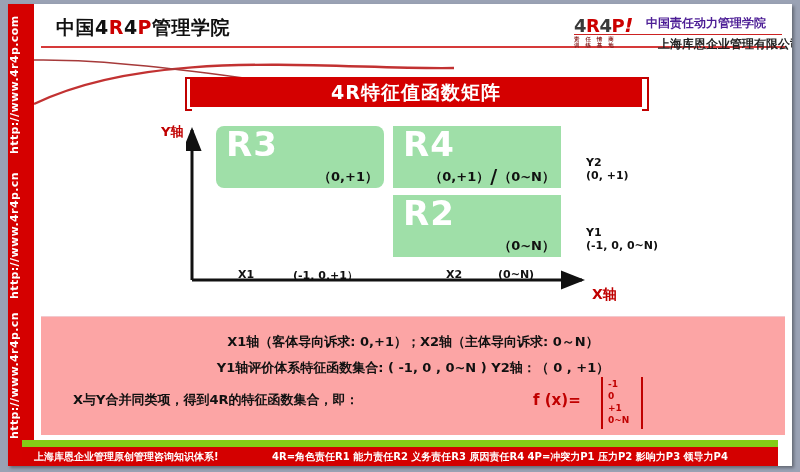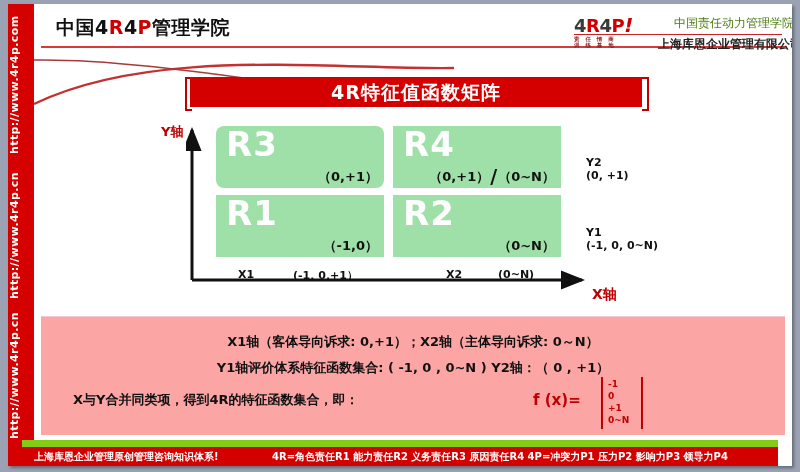--- a/index.html
+++ b/index.html
@@ -53,22 +53,22 @@
   }
   .logo-mark{
     position:absolute;left:0;top:0;
     font-size:18px;font-weight:bold;color:#3a3a3a;
     font-family:"DejaVu Sans","Liberation Sans",sans-serif;
     letter-spacing:-.5px;white-space:nowrap;
   }
   .logo-mark .r{color:#cc0000;}
   .logo-mark .bang{color:#cc0000;font-style:italic;font-size:20px;}
   .logo-co{
-    position:absolute;left:100px;top:2px;
-    font-size:12px;font-weight:normal;color:#4d7c0f;white-space:nowrap;
+    position:absolute;left:72px;top:2px;
+    font-size:12px;font-weight:bold;color:#4c1d95;white-space:nowrap;
   }
   .logo-rule{
     position:absolute;left:0;top:21px;width:208px;height:1px;background:#cc2222;
   }
   .logo-sub{
     position:absolute;left:0;top:23px;width:76px;
     font-size:5.5px;color:#8a2222;font-weight:bold;
     line-height:6px;letter-spacing:2px;
   }
   .logo-sub2{
@@ -235,24 +235,20 @@
   </svg>
 
   <div class="quad q-r3">
     <div class="q-name">R3</div>
     <div class="q-val">（0,+1）</div>
   </div>
   <div class="quad q-r4">
     <div class="q-name">R4</div>
     <div class="q-val"><span>（0,+1）</span><span class="slash">/</span><span>（0~N）</span></div>
   </div>
-  <div class="quad q-r1">
-    <div class="q-name">R1</div>
-    <div class="q-val">（-1,0）</div>
-  </div>
   <div class="quad q-r2">
     <div class="q-name">R2</div>
     <div class="q-val">（0~N）</div>
   </div>
 
   <div class="yaxis-note y2n">
     <div>Y2</div>
     <div>(0, +1)</div>
   </div>
   <div class="yaxis-note y1n">

